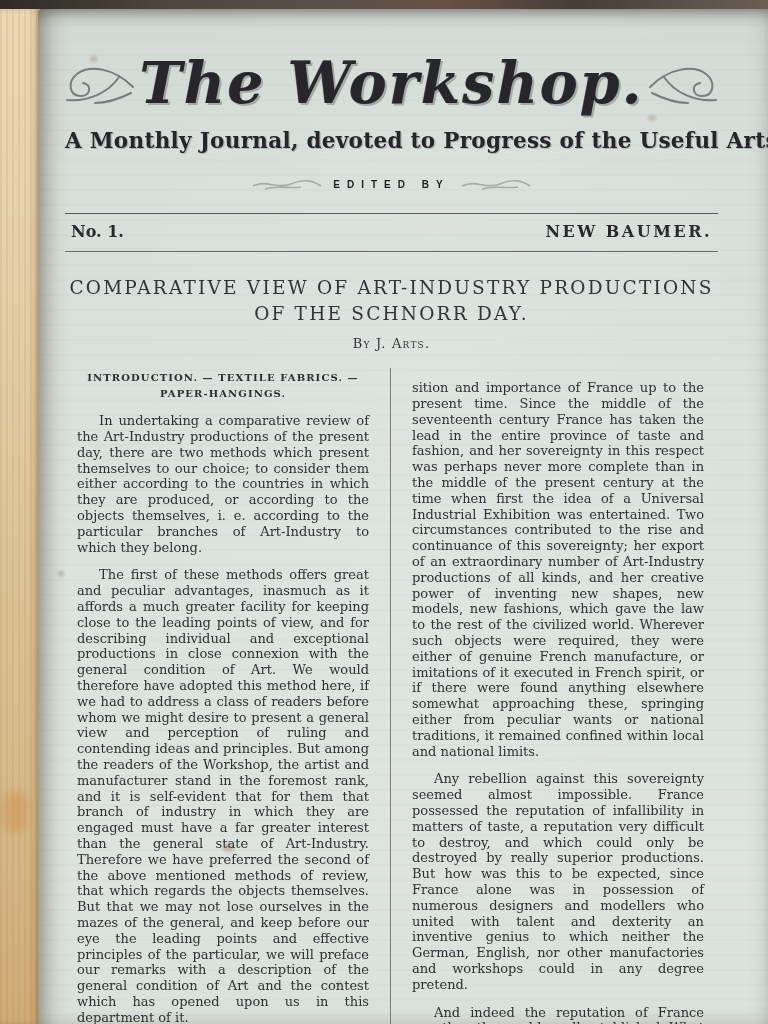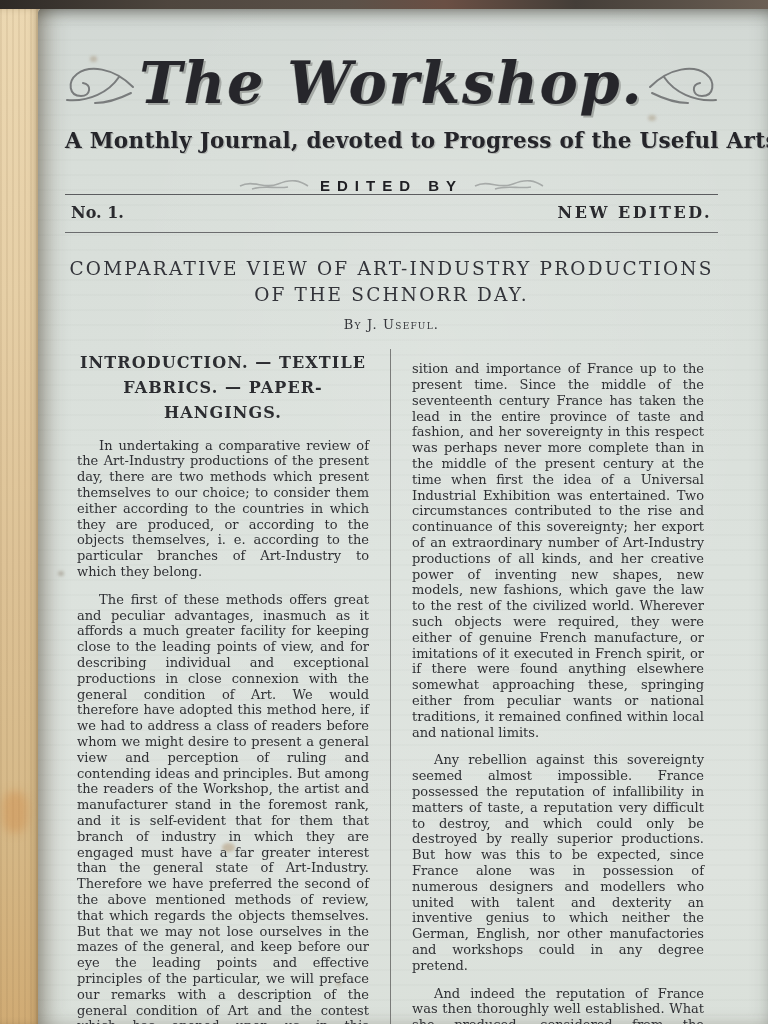--- a/index.html
+++ b/index.html
@@ -74,35 +74,36 @@
     font: 700 21.5px/1.2 "DejaVu Serif", serif;
     letter-spacing: .3px;
     color: #25252a;
     text-shadow: 1.2px 1.2px 0 rgba(150,152,150,.55);
     white-space: nowrap;
   }
 
   .edited-by-row { margin-top: 23px; display: flex; align-items: center; justify-content: center; gap: 10px; }
   .edited-by-label {
     font-family: "Liberation Sans", sans-serif;
-    font-weight: 700; font-size: 15px;
+    font-weight: 700; font-size: 10px;
     letter-spacing: 7px; color: #1f1f23;
   }
   .squiggle { opacity: .32; }
 
   .editors-line {
     margin-top: 15px;
     font: 400 21px/1.2 "DejaVu Serif", serif;
     letter-spacing: 1.5px; color: #232327;
     text-shadow: .8px .8px 0 rgba(150,152,150,.4);
   }
   .editors-and { font-size: 12.5px; font-weight: 700; letter-spacing: 1px; padding: 0 3px; }
 
   
   .issue-bar {
+    margin-top: 20px;
     border-top: 1.5px solid rgba(70,70,74,.85);
     border-bottom: 1.5px solid rgba(70,70,74,.75);
     display: flex; justify-content: space-between; align-items: center;
     padding: 10px 6px 11px 6px;
     font: 700 16px/1 "DejaVu Serif", serif;
     color: #2a2a2e;
     gap: 48px;
   }
   .series-label { letter-spacing: 2.5px; }
 
@@ -124,21 +125,21 @@
   .col {
     width: 316px;
     text-align: justify;
     font-size: 13px; line-height: 15.8px;
     color: #2f3034;
   }
   .col-right { margin-left: 9px; border-left: 1px solid rgba(90,90,88,.75); padding-left: 9px; }
   .section-heading {
     margin: 2px 6px 8px 6px;
     text-align: center;
-    font-size: 16px; line-height: 1.55;
+    font-size: 10px; line-height: 1.55;
     font-weight: 700; letter-spacing: 1.1px;
     color: #2c2d31;
   }
   .col p { margin: 12px; text-indent: 1.7em; }
   .col p.no-indent { text-indent: 0; }
 </style>
 </head>
 <body>
 
 <div class="scan">
@@ -176,29 +177,29 @@
           <span class="edited-by-label">EDITED BY</span>
           <svg class="squiggle" width="72" height="16" viewBox="0 0 72 16">
             <path d="M2 9 C 16 2, 26 13, 40 7 S 62 4, 70 9 M22 12 C 34 8, 46 12, 58 10" fill="none" stroke="#3c3c40" stroke-width="1.6"></path>
           </svg>
         </div>
 
       </header>
 
       <div class="issue-bar">
         <span class="issue-number">No. 1.</span>
-        <span class="series-label">NEW EDITED.</span>
+        <span class="series-label">NEW BAUMER.</span>
       </div>
 
       <section class="article">
         <h3 class="article-title">
           <span>COMPARATIVE VIEW OF ART-INDUSTRY PRODUCTIONS</span><br>
           <span>OF THE SCHNORR DAY.</span>
         </h3>
-        <div class="article-byline">By J. Useful.</div>
+        <div class="article-byline">By J. Arts.</div>
 
         <div class="columns">
           <div class="col col-left">
             <h4 class="section-heading">INTRODUCTION. — TEXTILE FABRICS. — PAPER-HANGINGS.</h4>
             <p>In undertaking a comparative review of the Art-Industry productions of the present day, there are two methods which present themselves to our choice; to consider them either according to the countries in which they are produced, or according to the objects themselves, i. e. according to the particular branches of Art-Industry to which they belong.</p>
             <p>The first of these methods offers great and peculiar advantages, inasmuch as it affords a much greater facility for keeping close to the leading points of view, and for describing individual and exceptional productions in close connexion with the general condition of Art. We would therefore have adopted this method here, if we had to address a class of readers before whom we might desire to present a general view and perception of ruling and contending ideas and principles. But among the readers of the Workshop, the artist and manufacturer stand in the foremost rank, and it is self-evident that for them that branch of industry in which they are engaged must have a far greater interest than the general state of Art-Industry. Therefore we have preferred the second of the above mentioned methods of review, that which regards the objects themselves. But that we may not lose ourselves in the mazes of the general, and keep before our eye the leading points and effective principles of the particular, we will preface our remarks with a description of the general condition of Art and the contest which has opened upon us in this department of it.</p>
             <p>To understand this contest in matters appertaining to taste, we must first represent to ourselves the po-</p>
           </div>
           <div class="col col-right">
             <p class="no-indent">sition and importance of France up to the present time. Since the middle of the seventeenth century France has taken the lead in the entire province of taste and fashion, and her sovereignty in this respect was perhaps never more complete than in the middle of the present century at the time when first the idea of a Universal Industrial Exhibition was entertained. Two circumstances contributed to the rise and continuance of this sovereignty; her export of an extraordinary number of Art-Industry productions of all kinds, and her creative power of inventing new shapes, new models, new fashions, which gave the law to the rest of the civilized world. Wherever such objects were required, they were either of genuine French manufacture, or imitations of it executed in French spirit, or if there were found anything elsewhere somewhat approaching these, springing either from peculiar wants or national traditions, it remained confined within local and national limits.</p>

